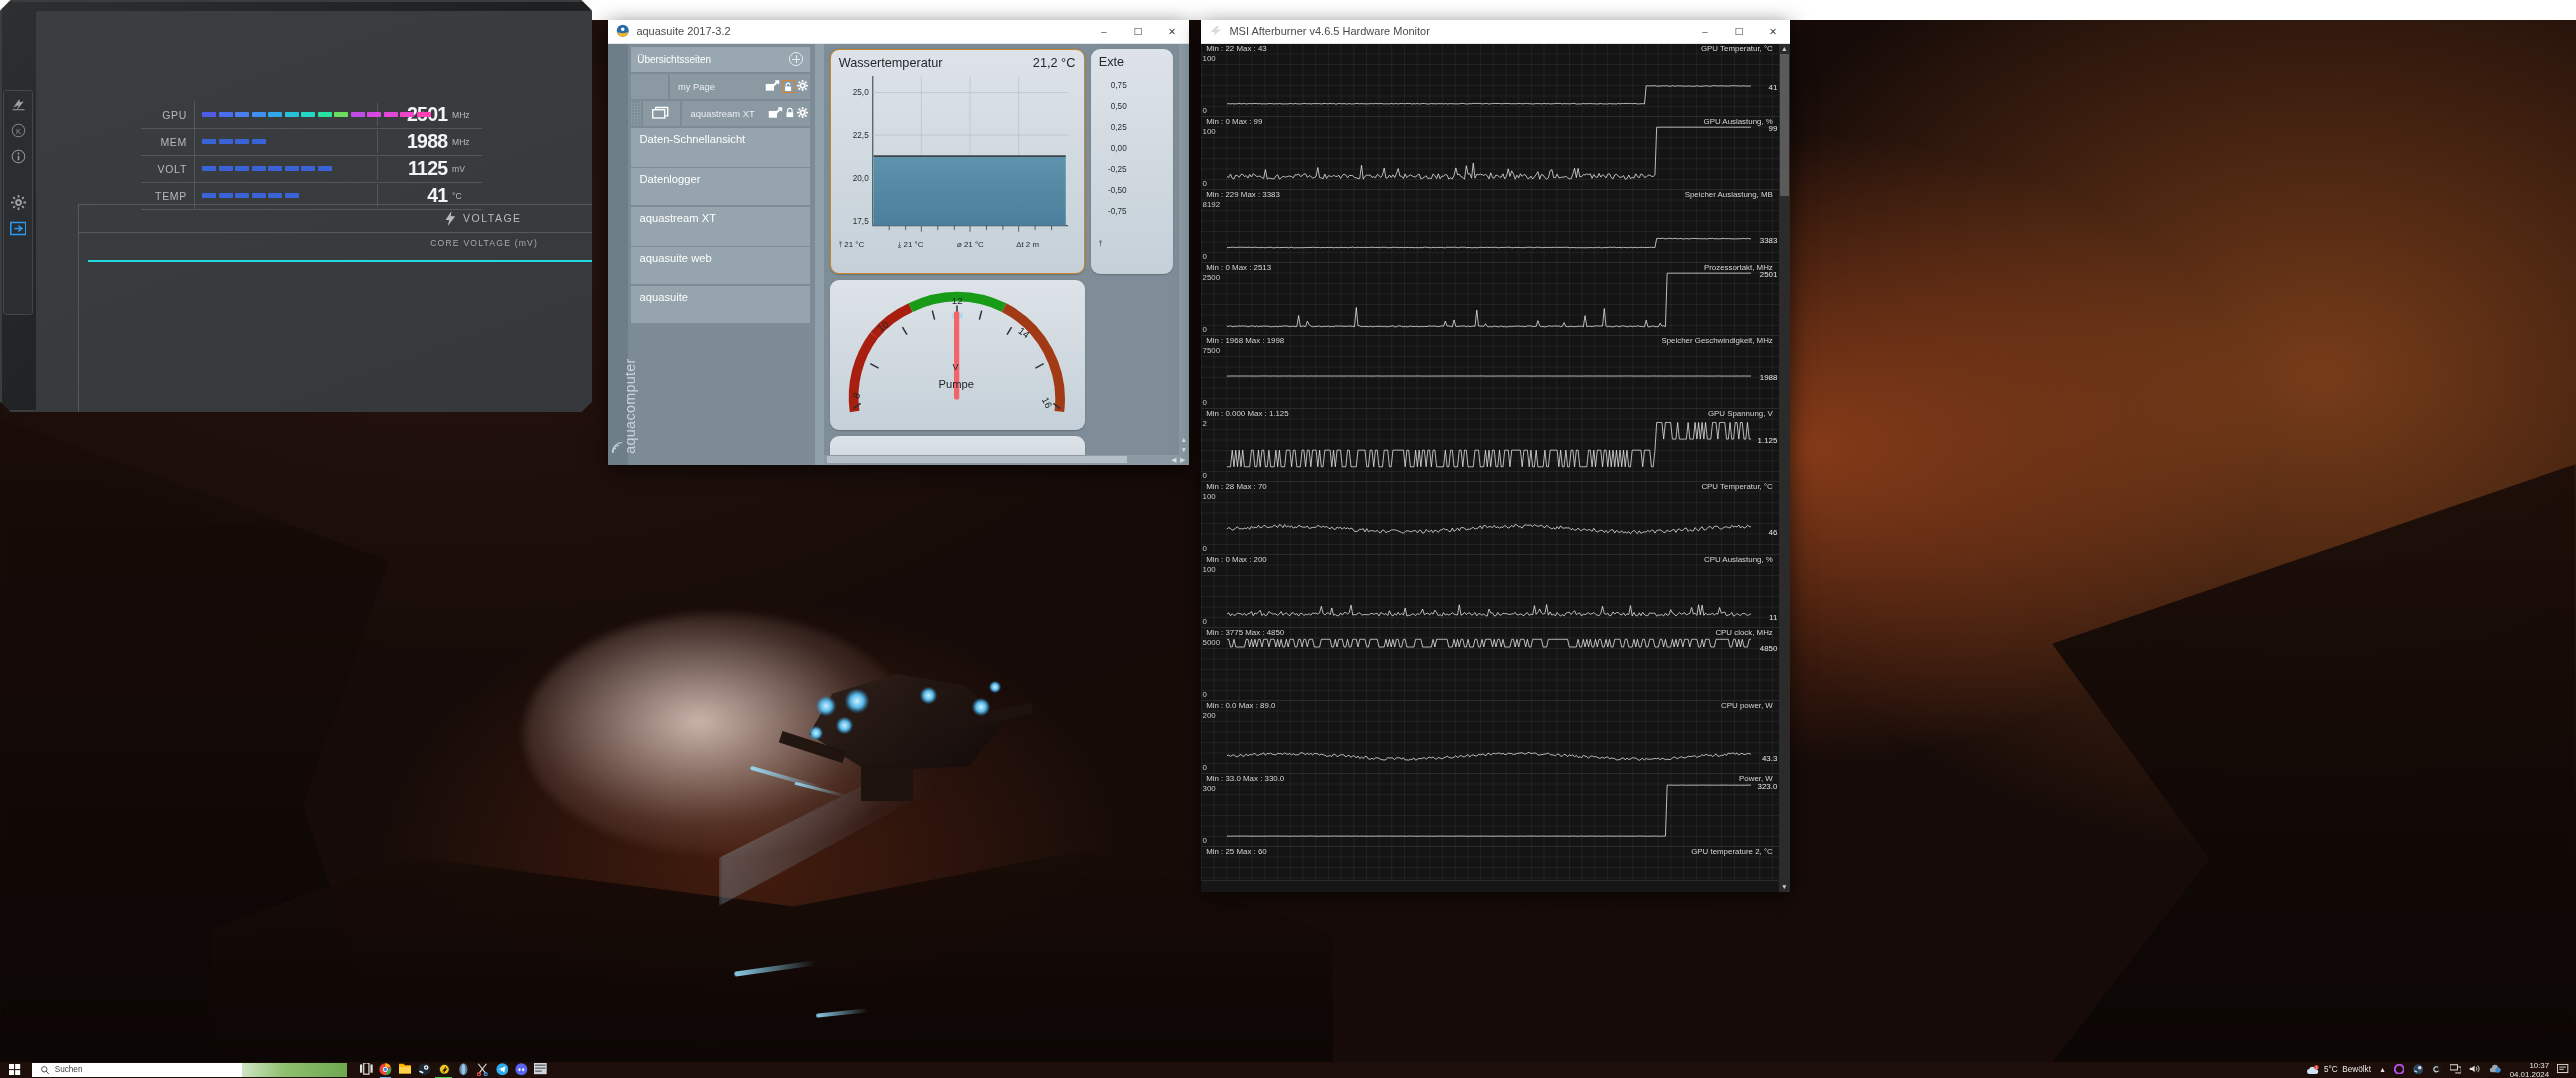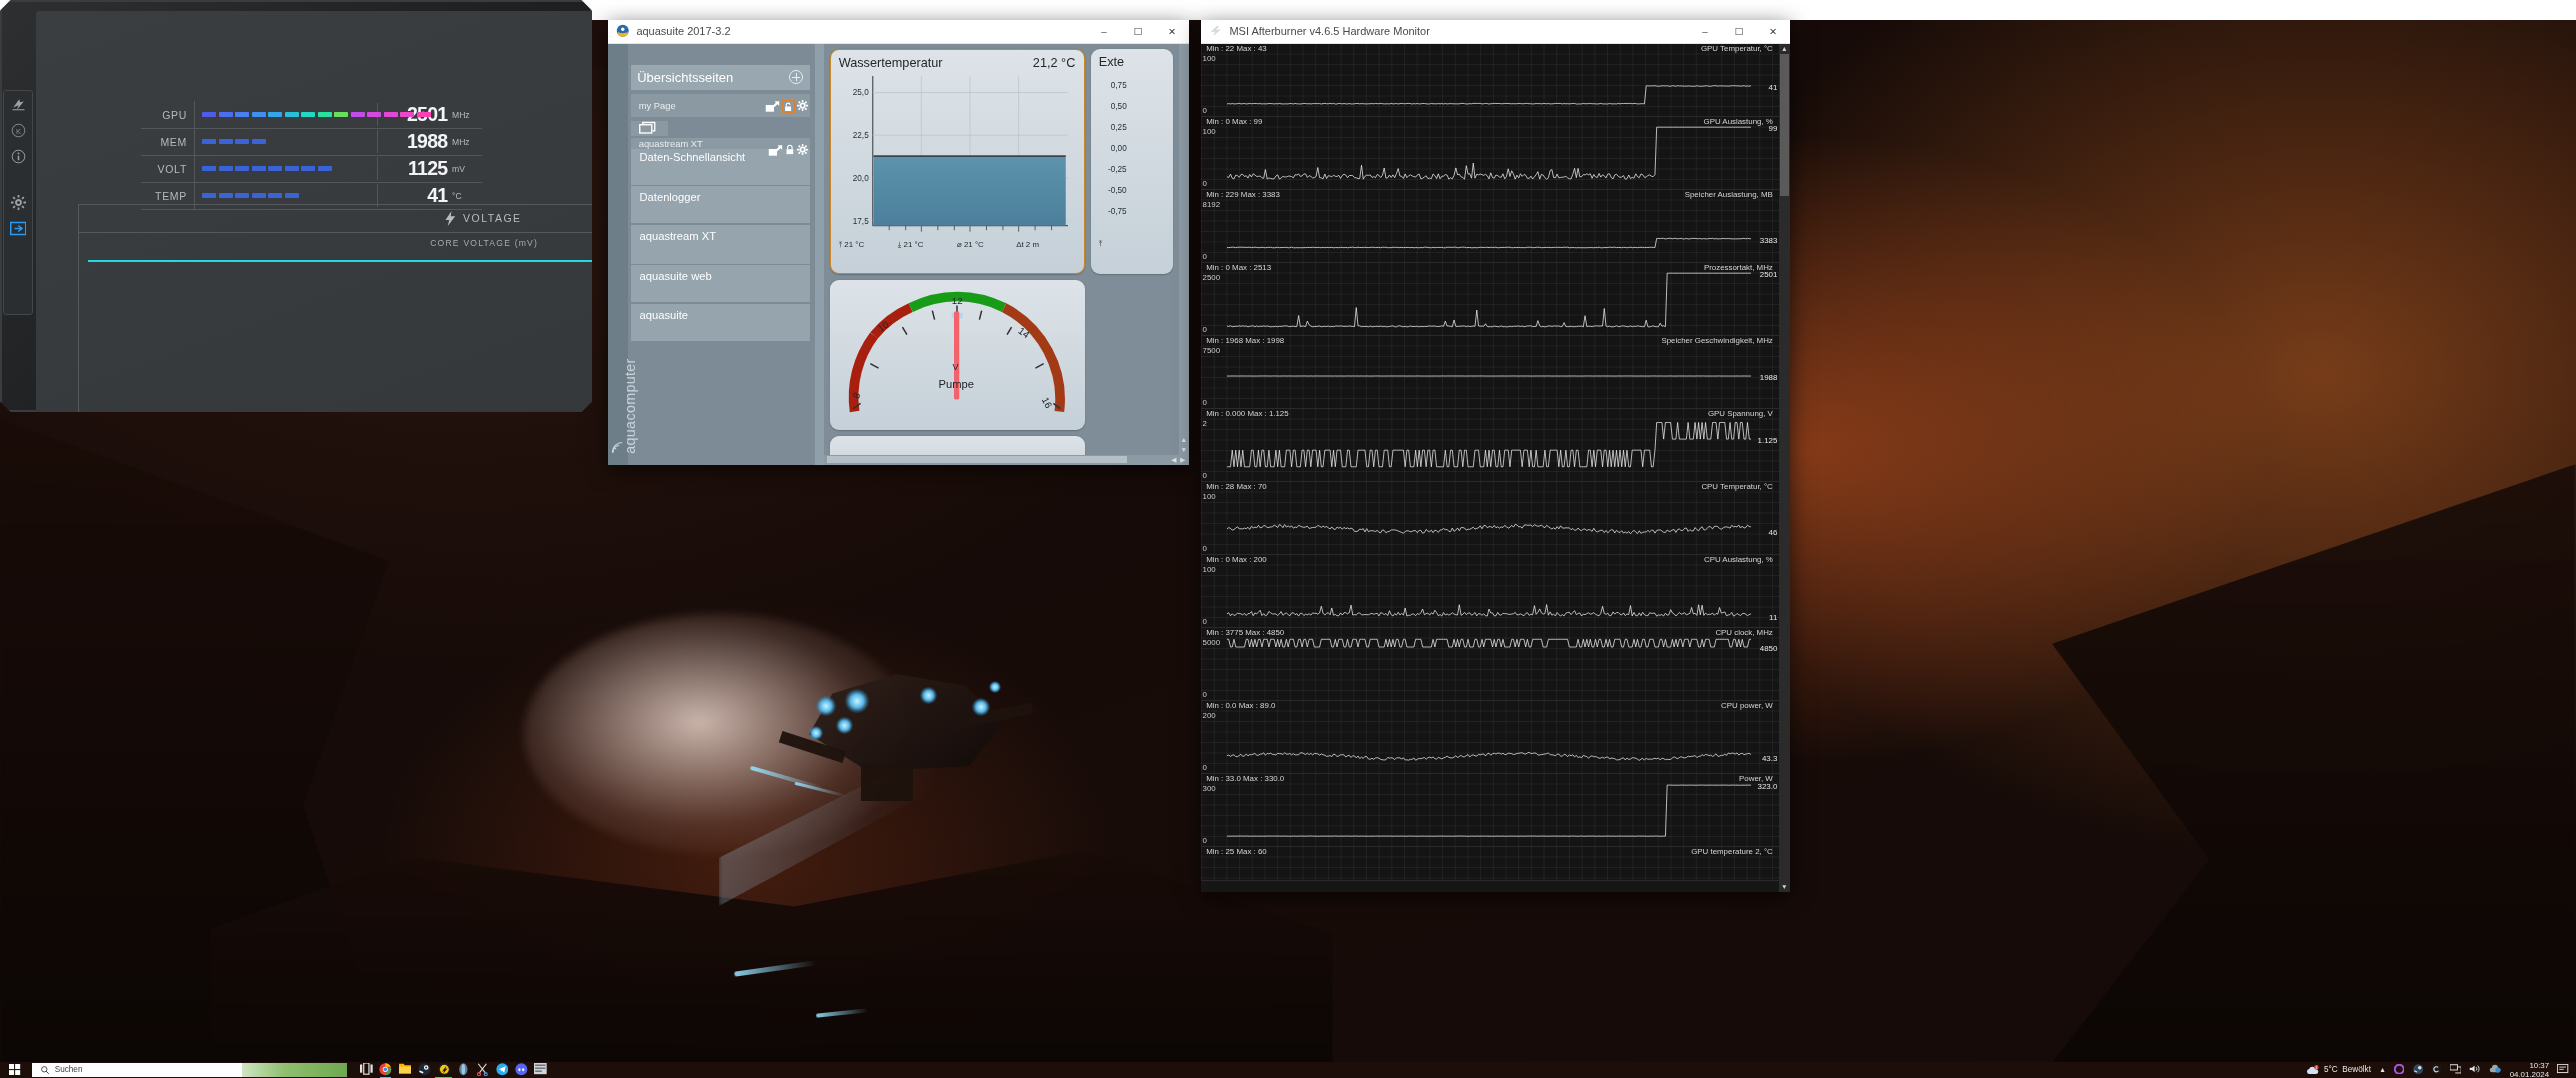--- a/index.html
+++ b/index.html
@@ -121,30 +121,30 @@
   }
   .aq-brand {
     position: absolute; left: -42px; bottom: 51px; width: 127px;
     transform: rotate(-90deg);
     color: #c7d3da; font-size: 14.2px; letter-spacing: 0.4px; text-align: center;
   }
   .aq-wifi { position: absolute; left: 3px; bottom: 7.5px; color: #c7d3da; font-size: 12.7px; }
   .aq-side { width: 187px; flex: none; background: #7c8b95; padding: 3px 4.5px 0 3px; }
   .aq-head {
     height: 25px; background: #99a7b0; display: flex; align-items: center; justify-content: space-between;
-    padding: 0 6.7px; color: #ffffff; font-size: 13px; margin-bottom: 2.2px; margin-top: 18px;
+    padding: 0 6.7px; color: #ffffff; font-size: 10px; margin-bottom: 2.2px;
   }
   .aq-plus { width: 14.2px; height: 14.2px; border: 1.2px solid #e8eef2; border-radius: 50%;
     position: relative; }
   .aq-plus::before, .aq-plus::after {
     content:""; position: absolute; background: #e8eef2;
   }
   .aq-plus::before { left: 2.2px; top: 5.7px; width: 7.5px; height: 1.2px; }
   .aq-plus::after { top: 2.2px; left: 5.7px; height: 7.5px; width: 1.2px; }
-  .aq-pagerow { display: flex; height: 25.5px; margin-bottom: 1.5px; gap: 2.2px; flex-direction: column; }
+  .aq-pagerow { display: flex; height: 25.5px; margin-bottom: 1.5px; gap: 2.2px; }
   .aq-pagerow .ic-box { width: 37px; background: #8b99a3; display:flex; align-items:center; justify-content:center; }
   .aq-pagerow .nm {
     flex: 1; background: #8b99a3; display: flex; align-items: center;
     padding-left: 8.2px; color: #e9eef1; font-size: 9.4px; position: relative;
   }
   .aq-pagerow .tools { position: absolute; right: 2.2px; top: 0; display: flex; align-items: center; height: 25.5px; gap: 1.5px; }
   .dotted { width: 10.5px; background:
     repeating-linear-gradient(0deg, #93a1aa 0 1.5px, transparent 1.5px 3px),
     repeating-linear-gradient(90deg, #93a1aa 0 1.5px, transparent 1.5px 3px);
     background-size: 3px 3px; opacity: .55; }

